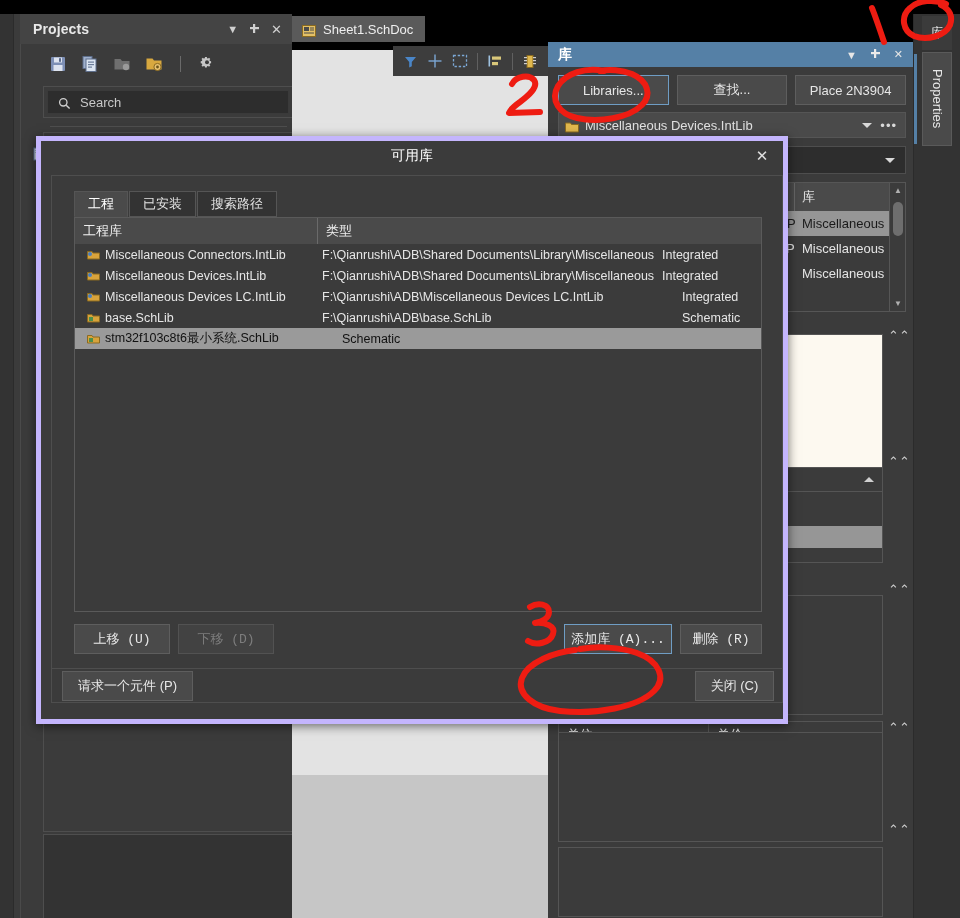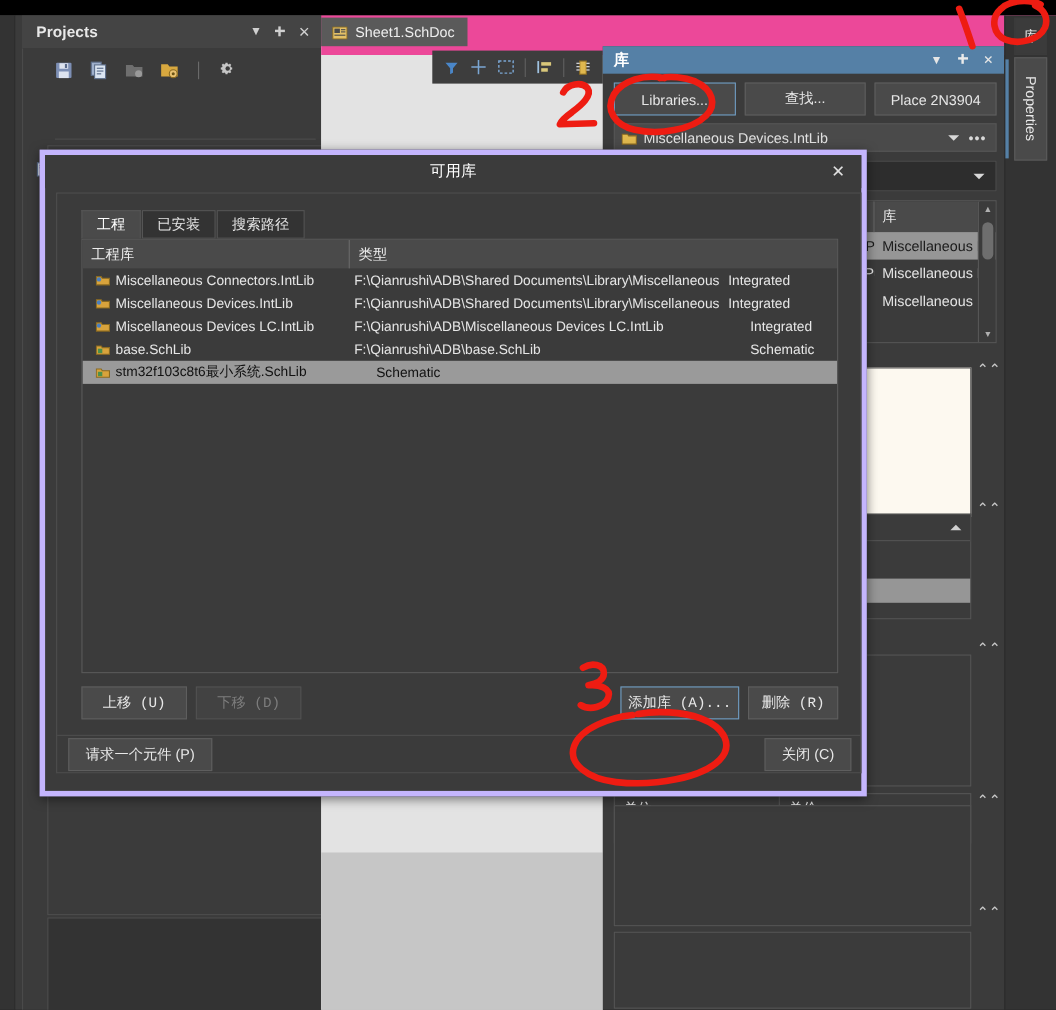--- a/index.html
+++ b/index.html
@@ -106,21 +106,21 @@
   }
   .tiny-file-ico { width: 14px; height: 14px; }
   .proj-bottom-box {
     position: absolute; left: 22px; top: 790px; width: 250px; height: 115px;
     border: 1px solid #4e4e4e; background: #333333;
   }
 
   
   .tabstrip {
     position: absolute; left: 292px; top: 14px; width: 668px; height: 36px;
-    background: #ec4899;
+    background: #000000;
   }
   .doc-tab {
     position: absolute; left: 0px; top: 2px; height: 26px;
     background: #5a5a5a;
     display: flex; align-items: center; padding: 0 12px 0 10px;
   }
   .doc-tab-ico { width: 14px; height: 12px; flex: none; }
   .doc-tab-label { color: #eeeeee; font-size: 13px; margin-left: 7px; }
 
   .sch-canvas {
@@ -411,20 +411,31 @@
         </span>
         <span class="tb-sep"></span>
         <span>
           <svg class="pic" viewBox="0 0 18 18">
               <path d="M9 3.2l1.1.4.9-.8 1.3 1.3-.8.9.4 1.1 1.2.2v1.9l-1.2.2-.4 1.1.8.9-1.3 1.3-.9-.8-1.1.4-.2 1.2H7l-.2-1.2-1.1-.4-.9.8-1.3-1.3.8-.9-.4-1.1-1.2-.2V6.3l1.2-.2.4-1.1-.8-.9L4.8 2.8l.9.8L6.8 3.2 7 2h1.9z" fill="#c6c6c6"></path>
               <circle cx="9" cy="7.3" r="2" fill="#3b3b3b"></circle>
             </svg>
         </span>
       </div>
 
+      <div class="search-wrap">
+        <div class="search-box">
+          <span class="search-ico">
+            <svg width="13" height="13" viewBox="0 0 13 13">
+                <circle cx="5.3" cy="5.3" r="3.7" fill="none" stroke="#cfcfcf" stroke-width="1.3"></circle>
+                <line x1="8.2" y1="8.2" x2="11.6" y2="11.6" stroke="#cfcfcf" stroke-width="1.4"></line>
+              </svg>
+          </span>
+          <span class="search-ph">Search</span>
+        </div>
+      </div>
 
       <div class="proj-divider"></div>
 
       <div class="proj-tree-frame">
         <div class="tree-item-clip">
           <svg class="tiny-file-ico" viewBox="0 0 14 14">
               <rect x="2" y="1" width="9" height="12" fill="#cfd9e8" stroke="#5b6d8c"></rect>
               <rect x="3.5" y="3" width="6" height="1" fill="#6f80a0"></rect>
               <rect x="3.5" y="5" width="6" height="1" fill="#6f80a0"></rect>
             </svg>

